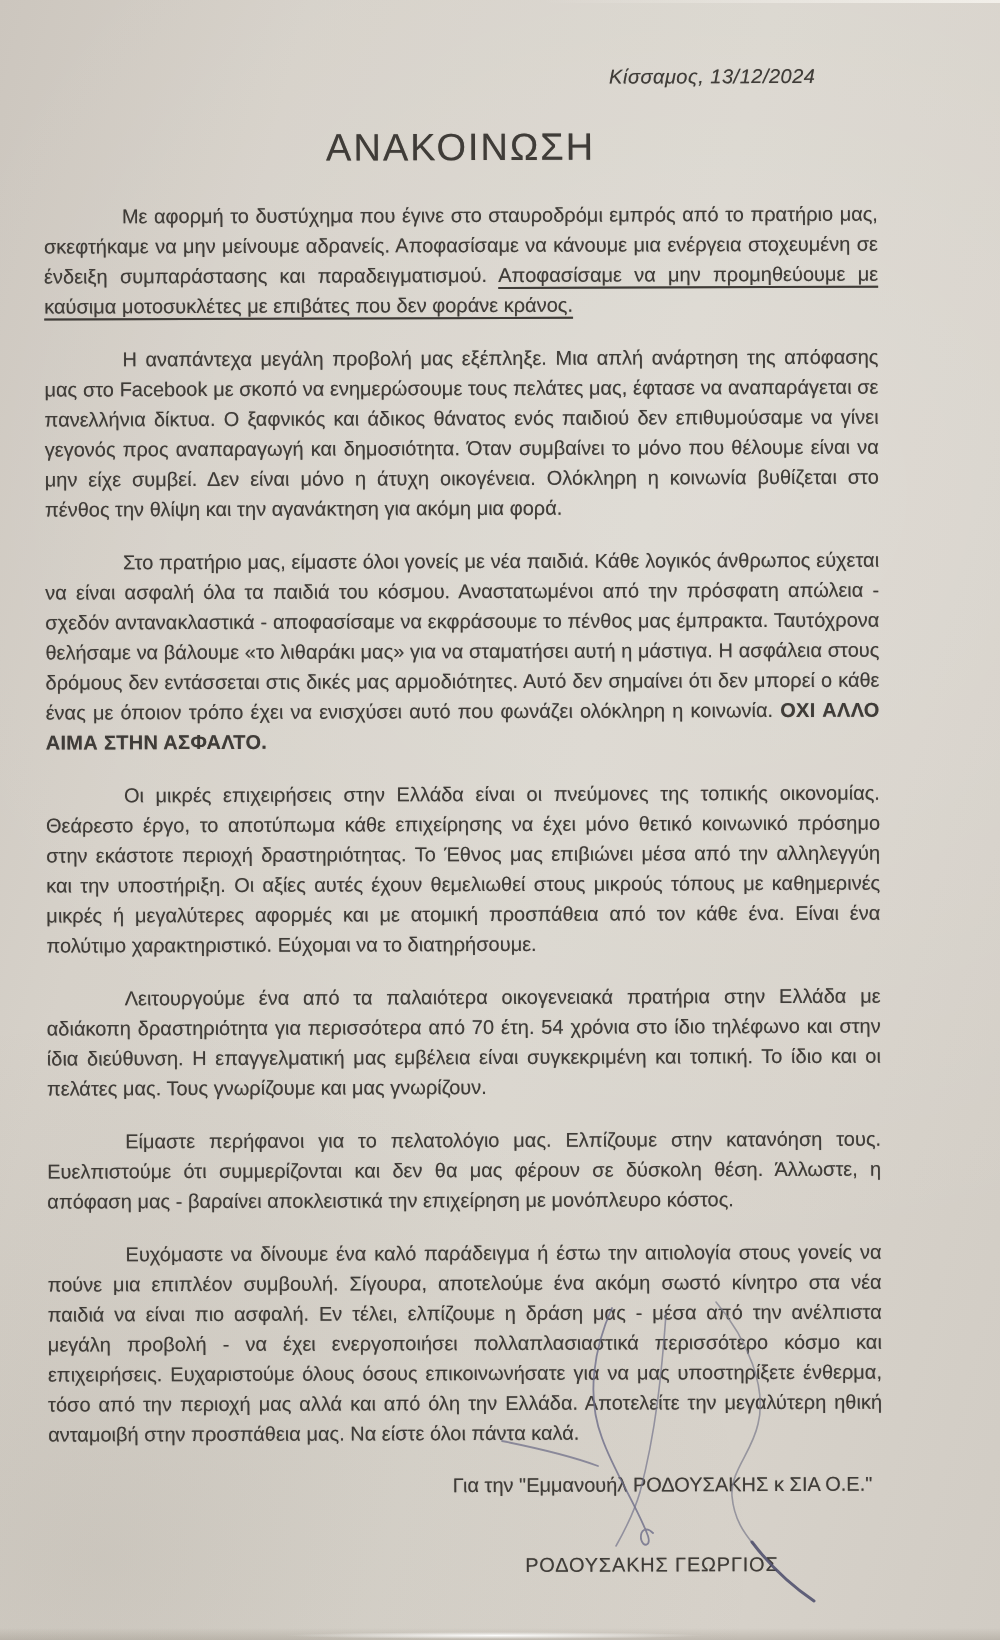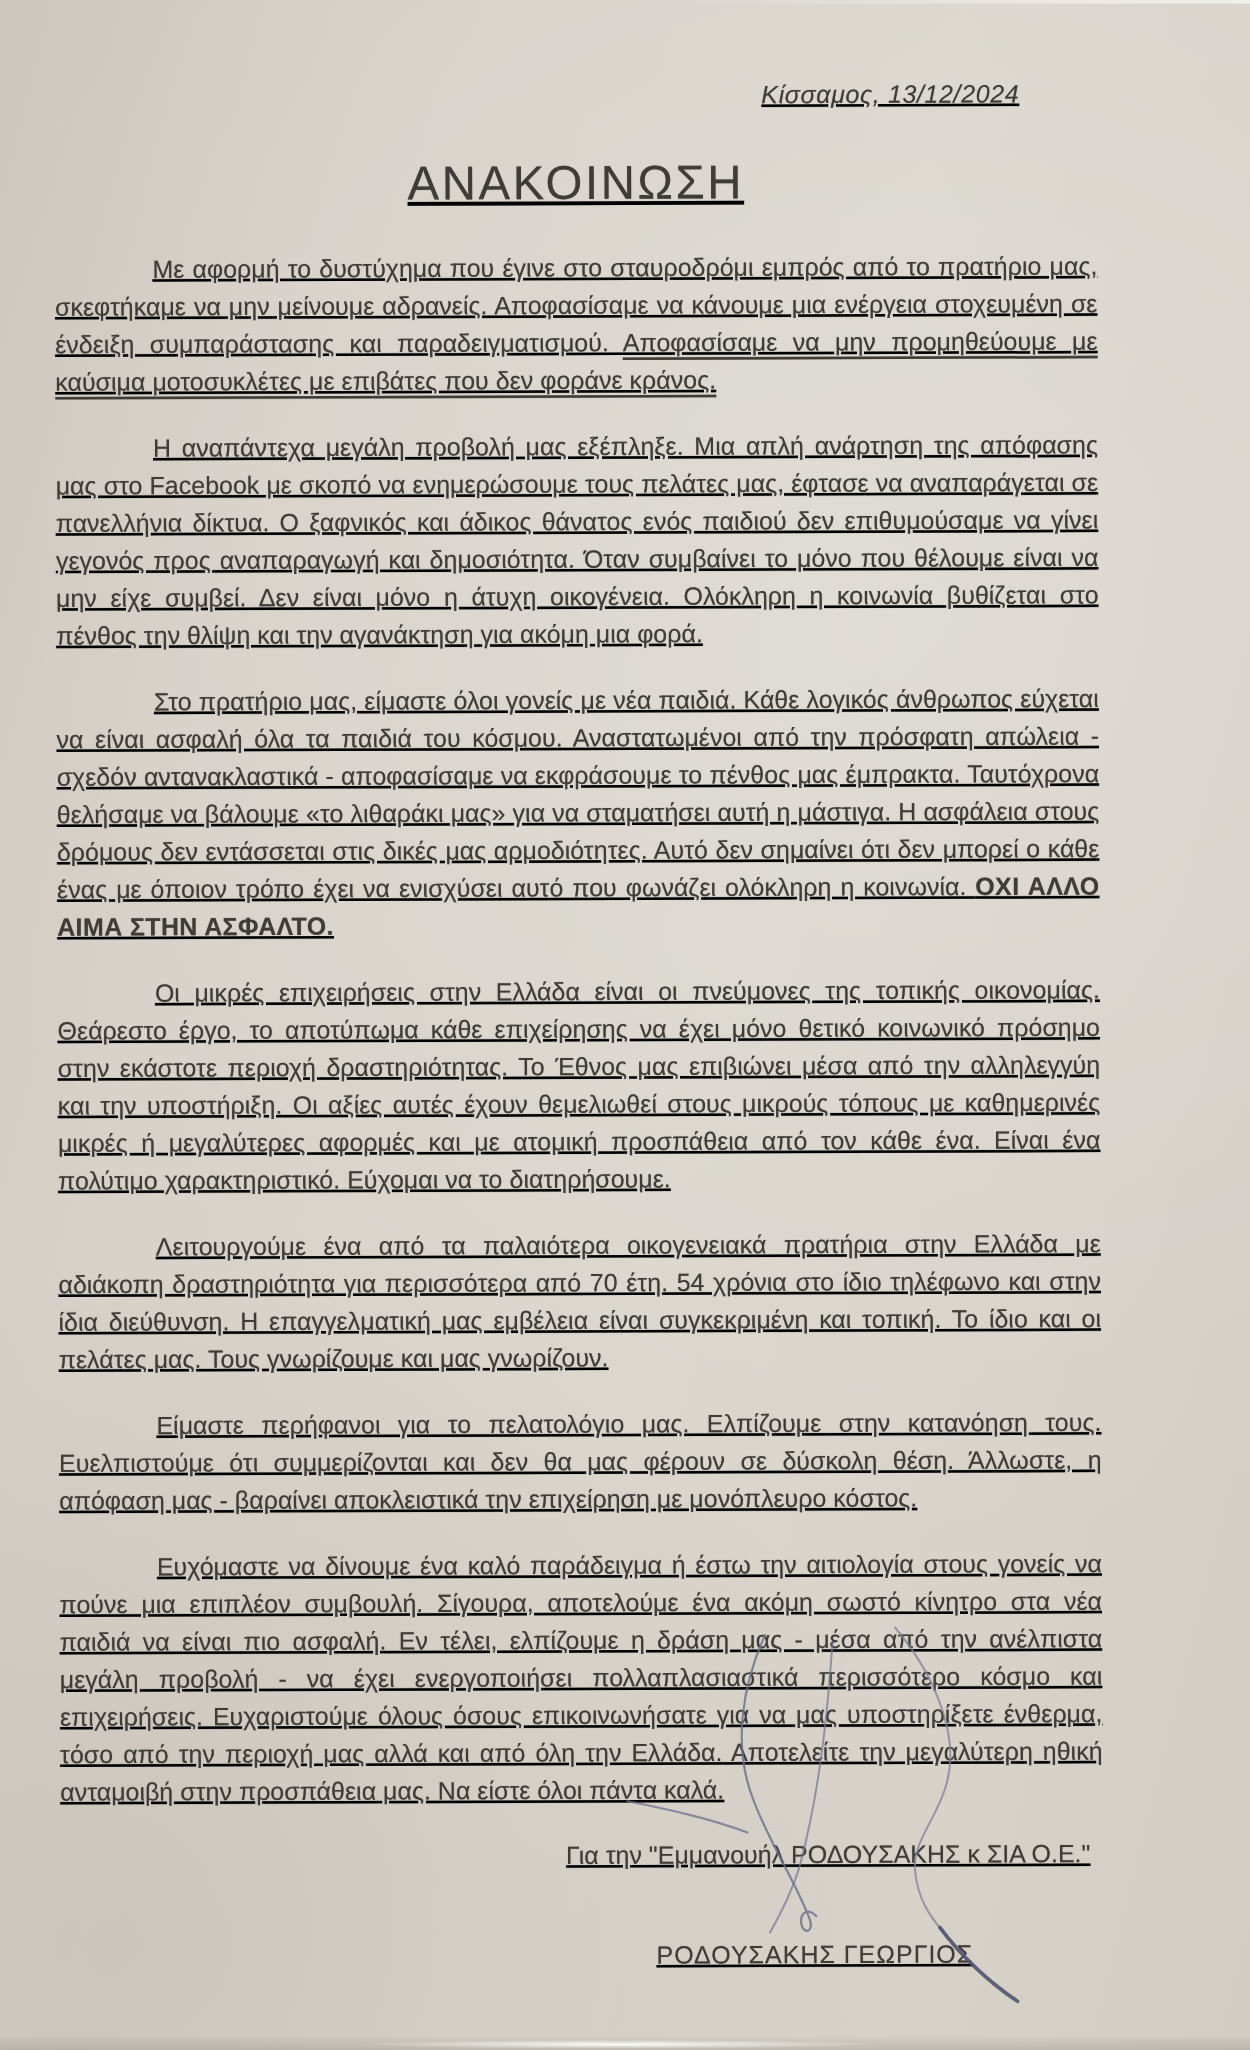--- a/index.html
+++ b/index.html
@@ -15,21 +15,20 @@
     background: #cfcac2;
   }
   .paper {
     position: relative;
     width: 1000px;
     height: 1640px;
     background:
       radial-gradient(140% 80% at 72% 30%, rgba(255,255,255,0.16), rgba(255,255,255,0) 60%),
       radial-gradient(120% 60% at 10% 95%, rgba(90,80,65,0.10), rgba(90,80,65,0) 55%),
       linear-gradient(104deg, #ccc6be 0%, #d6d1c9 22%, #dad6ce 55%, #d7d2ca 78%, #d1ccc4 100%);
-    text-decoration: underline;
   }
   .top-edge {
     position: absolute;
     top: 0; right: 0;
     width: 46%; height: 3px;
     background: linear-gradient(to right, rgba(250,248,243,0), rgba(250,248,243,0.75));
   }
   .bottom-shade {
     position: absolute;
     bottom: 0; left: 0;

